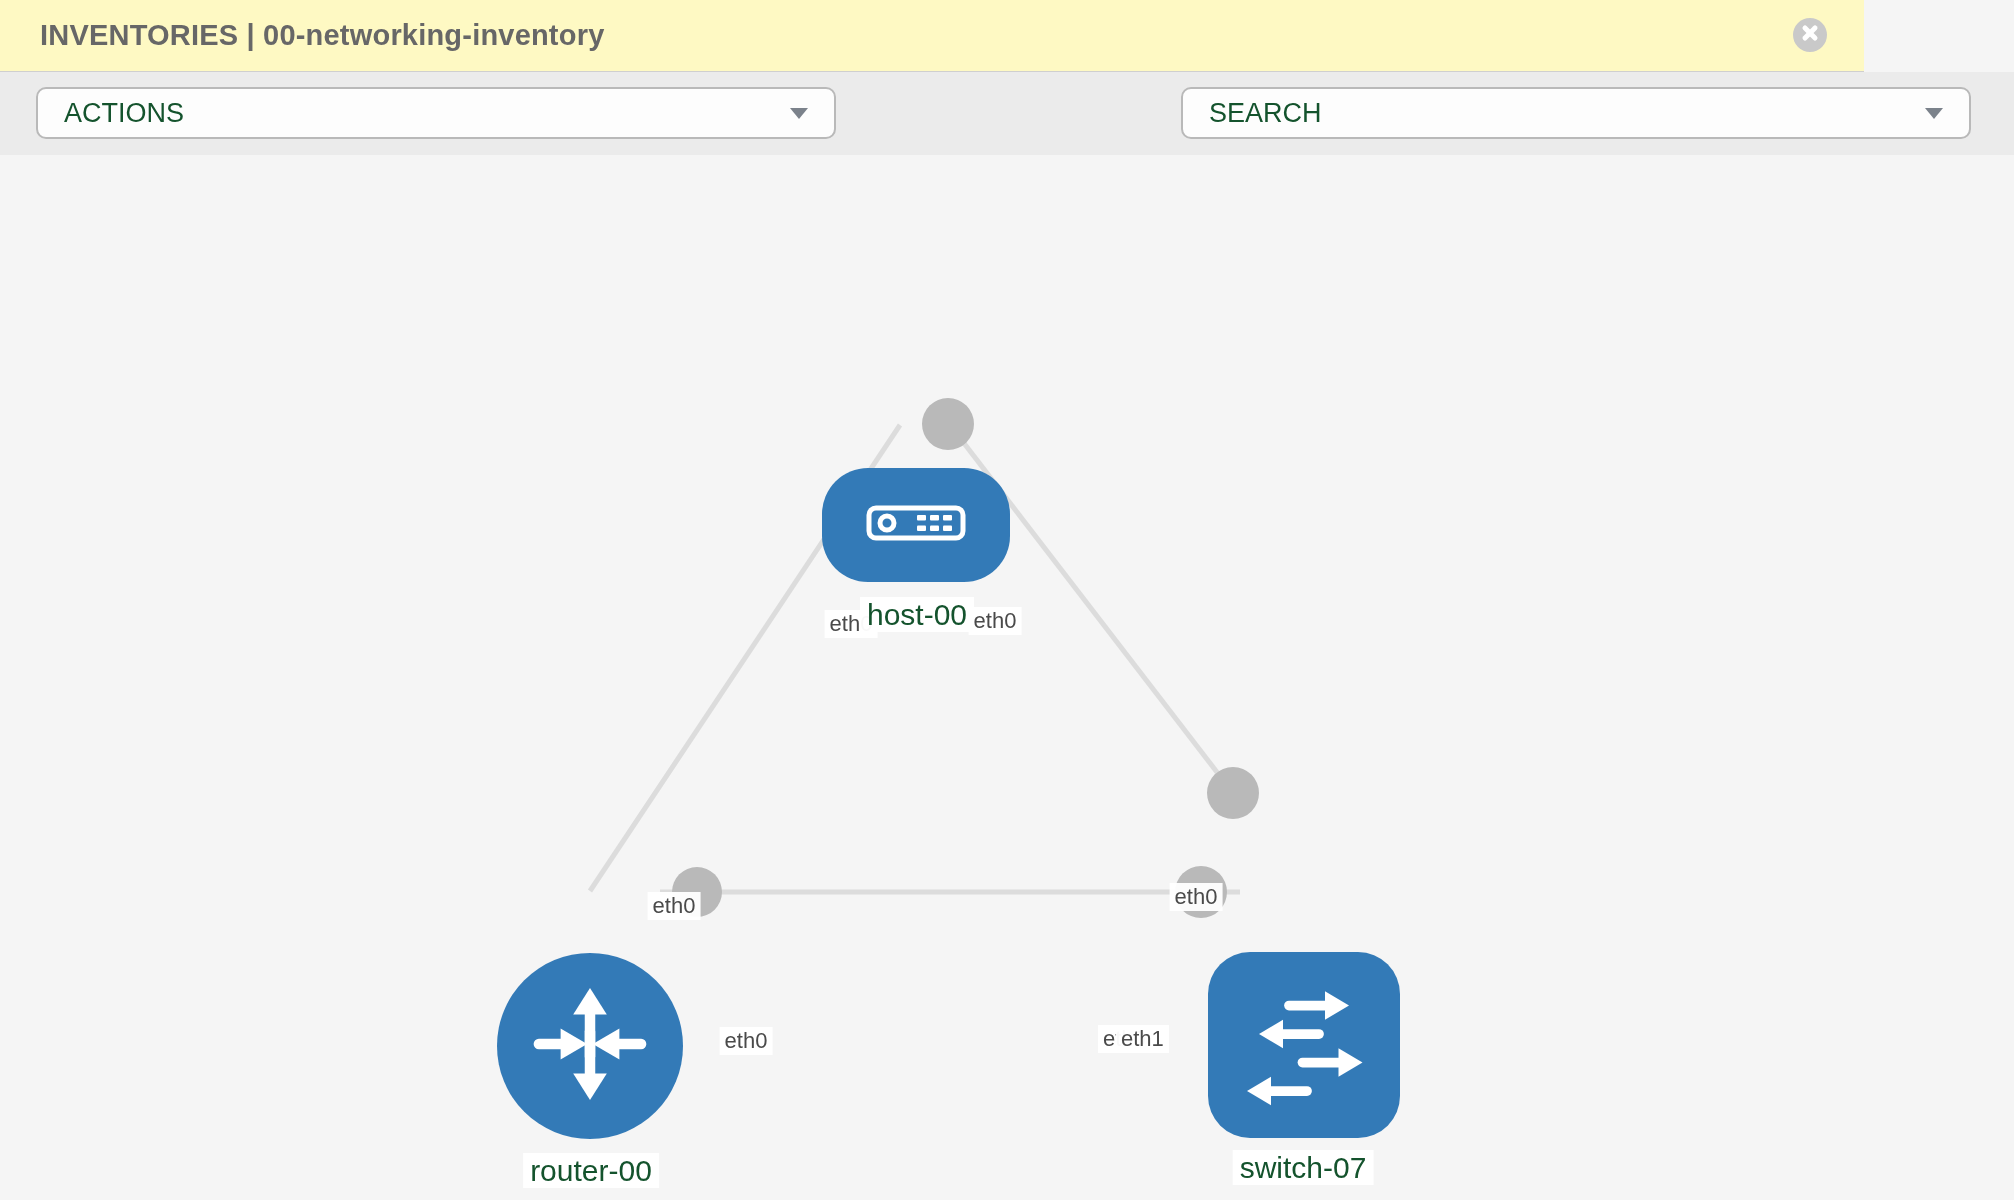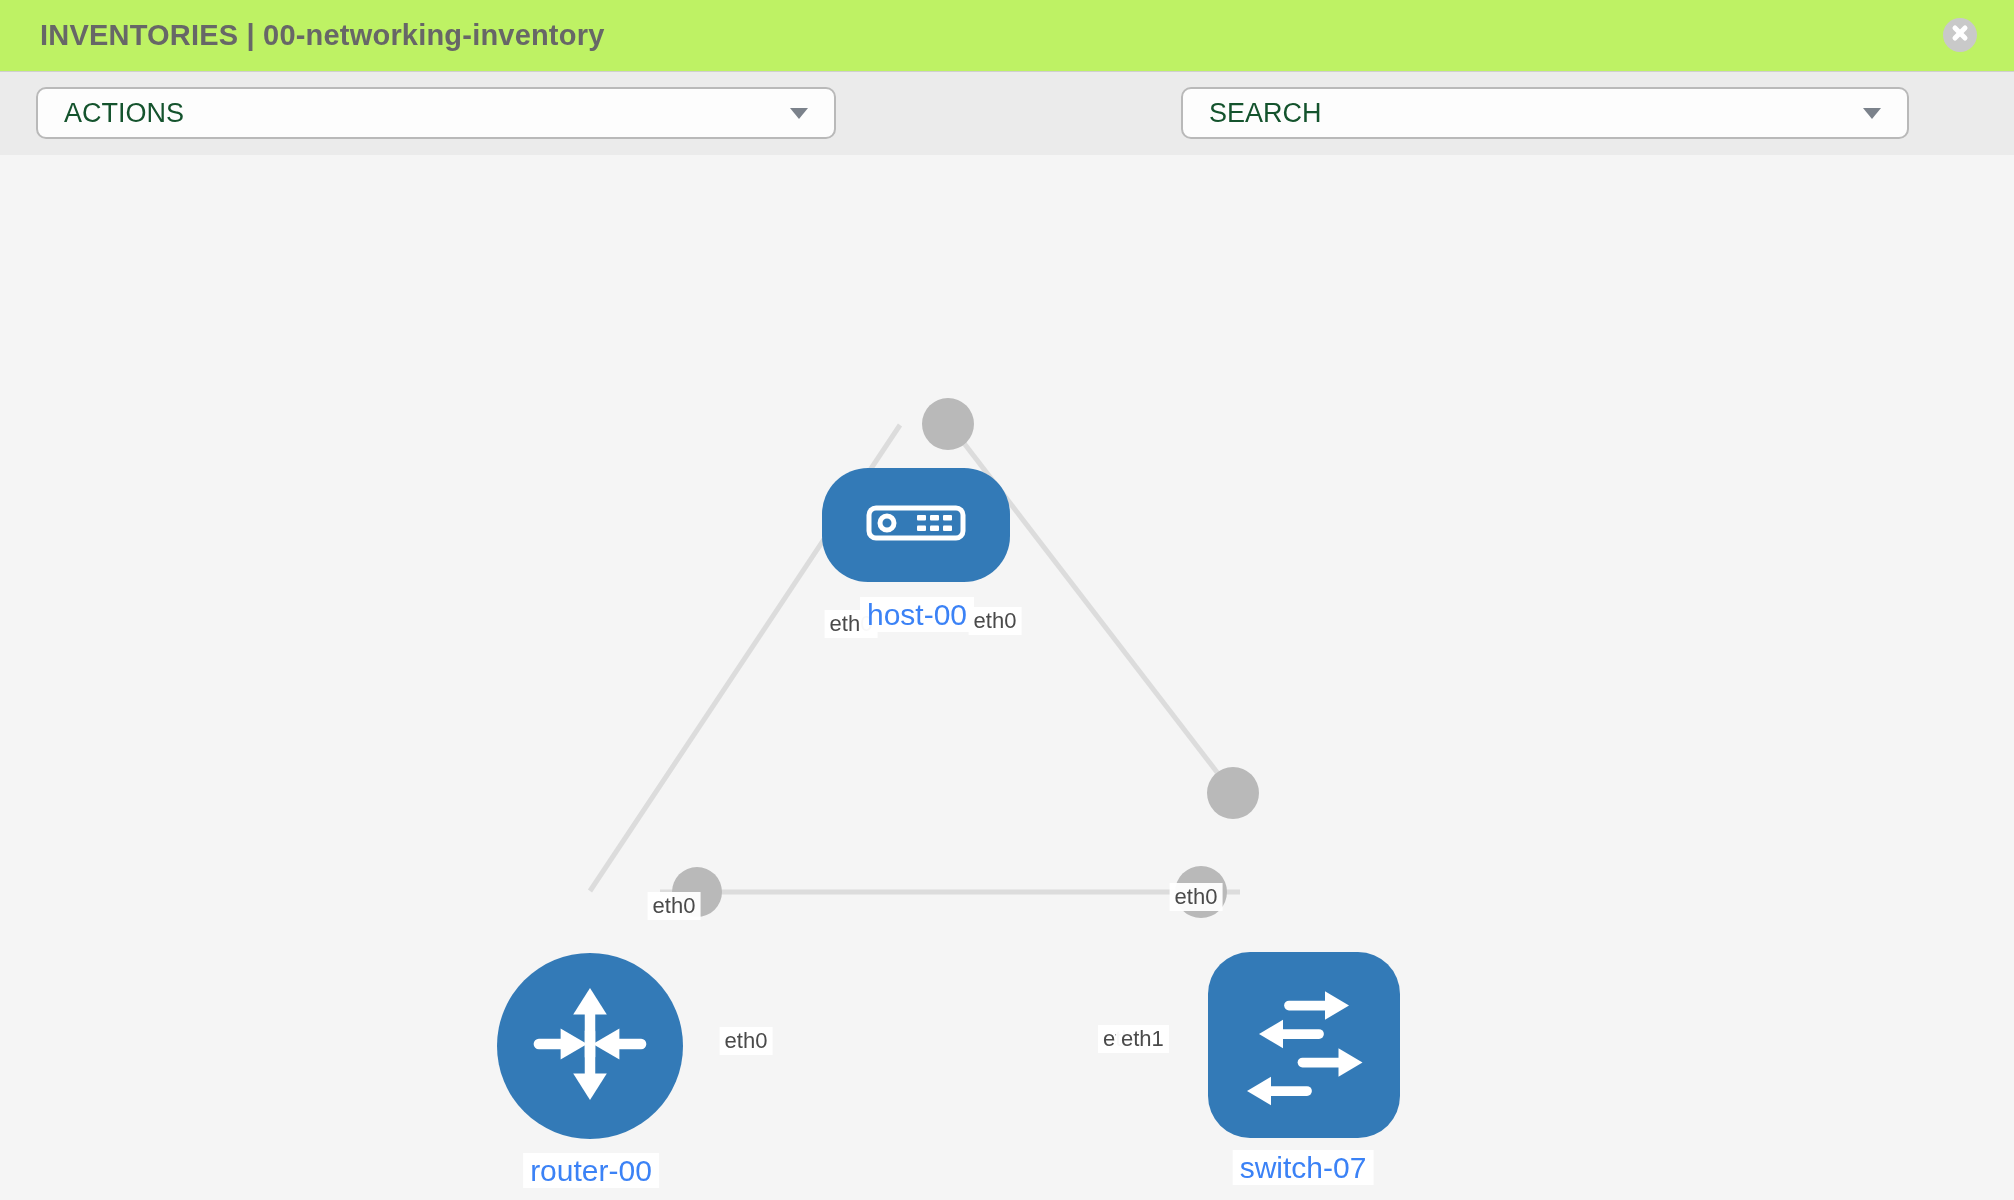--- a/index.html
+++ b/index.html
@@ -2,46 +2,46 @@
 <html><head>
 <meta charset="utf-8">
 <style>
   html,body{margin:0;padding:0;}
   body{
     width:2014px;height:1200px;position:relative;overflow:hidden;
     font-family:"Liberation Sans",sans-serif;background:#f5f5f5;
     -webkit-font-smoothing:antialiased;
   }
   
-  .header{position:absolute;left:0;top:0;width:2014px;height:71px;background:#bef264;border-bottom:1px solid #cfcfcf;}
+  .header{position:absolute;left:0;top:0;width:1864px;height:71px;background:#fef9c3;border-bottom:1px solid #cfcfcf;}
   .title{position:absolute;left:40px;top:0;height:71px;display:flex;align-items:center;
          font-size:29px;font-weight:bold;color:#676767;letter-spacing:.2px;}
   .close-btn{position:absolute;right:37px;top:18px;width:34px;height:34px;border-radius:50%;
              background:#c9c9c9;display:flex;align-items:center;justify-content:center;cursor:pointer;}
   
   .toolbar{position:absolute;left:0;top:72px;width:2014px;height:83px;background:#ebebeb;border-bottom:2px solid #bdbdbd;}
   .dd{position:absolute;top:15px;height:52px;background:#fdfdfd;border:2px solid #b9b9b9;border-radius:10px;
       display:flex;align-items:center;box-sizing:border-box;}
   .dd-actions{left:36px;width:800px;}
-  .dd-search{left:1181px;width:728px;}
+  .dd-search{left:1181px;width:790px;}
   .dd-label{padding-left:26px;font-size:27px;color:#14532d;flex:1;}
   .dd-caret{margin-right:26px;line-height:0;}
   .tool-icon{position:absolute;top:95px;width:40px;height:40px;cursor:pointer;line-height:0;}
   .tool-wrench{left:1045px;}
   .tool-key{left:1113px;}
   
   .canvas{position:absolute;left:0;top:155px;width:2014px;height:1045px;background:#f5f5f5;}
   svg.links-layer{position:absolute;left:0;top:0;z-index:1;}
   .node{position:absolute;z-index:2;background:#337ab7;display:flex;align-items:center;justify-content:center;cursor:pointer;}
   .node-host{left:822px;top:313px;width:188px;height:114px;border-radius:46px;}
   .node-router{left:497px;top:798px;width:186px;height:186px;border-radius:50%;}
   .node-switch{left:1208px;top:797px;width:192px;height:186px;border-radius:42px;}
   .lbl{position:absolute;z-index:3;background:rgba(255,255,255,0.96);color:#4a4a4a;
        font-size:22px;line-height:1.1;padding:2px 5px;white-space:nowrap;}
-  .node-lbl{position:absolute;z-index:4;background:rgba(255,255,255,0.96);color:#3b82f6;
+  .node-lbl{position:absolute;z-index:4;background:rgba(255,255,255,0.96);color:#14532d;
        font-size:30px;line-height:1.1;padding:1px 7px;white-space:nowrap;}
   .ctr{transform:translateX(-50%);}
 </style>
 </head>
 <body>
 
 <div class="header">
   <div class="title">INVENTORIES | 00-networking-inventory</div>
   <div class="close-btn">
     <span>

